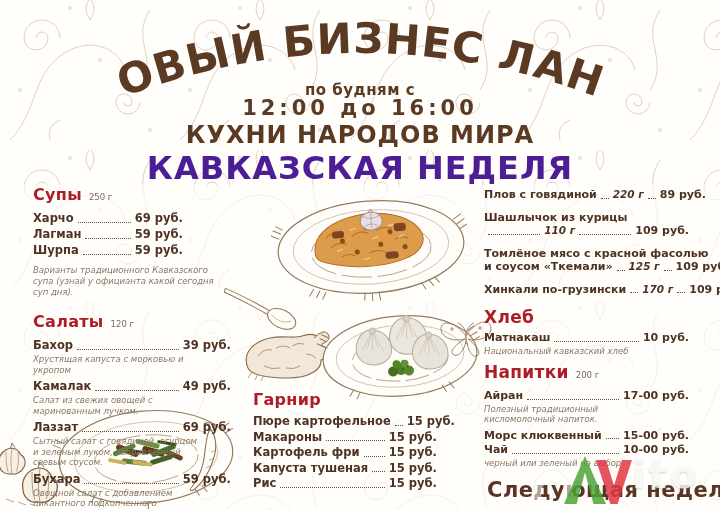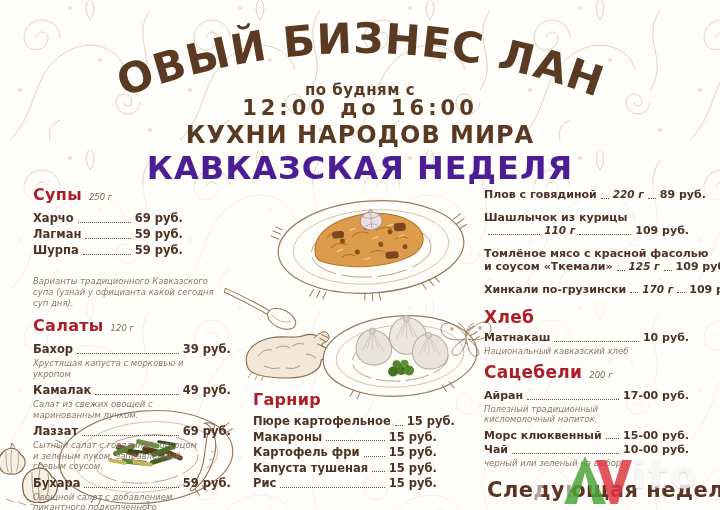--- a/index.html
+++ b/index.html
@@ -16,33 +16,33 @@
   .hdr-sub2{top:96px;font-size:21px;letter-spacing:4px}
   .hdr-tag{top:121px;font-size:24px;letter-spacing:1px}
   .hdr-week{top:149px;font-size:32px;color:#4c1d95;letter-spacing:1px}
   
   .col{position:absolute;z-index:10;color:#4e3222}
   .col-left{left:33px;top:186px;width:198px}
   .col-mid{left:253px;top:391px;width:184px}
   .col-right{left:484px;top:188px;width:205px}
   .sec-head{color:#ad1d28;font-weight:800;font-size:16px;line-height:18px;margin-bottom:5px;letter-spacing:.3px}
   .col-right .sec-head{font-size:17px}
-  .sec-w{font-size:8.5px;font-style:italic;color:#7a6a58;font-weight:400;margin-left:7px;letter-spacing:0}
+  .sec-w{font-size:8.5px;color:#7a6a58;font-weight:400;margin-left:7px;letter-spacing:0}
   .row{display:flex;align-items:center;font-weight:700;font-size:11.5px;line-height:15px;margin-bottom:1px;white-space:nowrap}
   .col-right .row{font-size:11px;line-height:13.5px}
   .col-mid .row{line-height:14.5px}
   .nm{white-space:nowrap}
   .nm-line{font-weight:700;font-size:11px;line-height:13.5px;white-space:nowrap}
   .dots{flex:1;min-width:8px;border-bottom:1.6px dotted #6f4e38;margin:0 4px;align-self:flex-end;transform:translateY(-3px)}
   .pr{white-space:nowrap}
   .wt{font-style:italic;font-size:10.5px;white-space:nowrap}
   .desc{font-style:italic;font-weight:400;color:#8a7866;font-size:8.5px;line-height:10.5px;margin:1px 0 4px;max-width:172px}
   .soups .row{width:150px}
-  .note{font-style:italic;font-weight:400;color:#8a7866;font-size:8.5px;line-height:11px;margin-top:18px;width:186px}
-  .salads-head{margin-top:8px}
+  .note{font-style:italic;font-weight:400;color:#8a7866;font-size:8.5px;line-height:11px;margin-top:7px;width:186px}
+  .salads-head{margin-top:15px}
   .hot-item{margin-bottom:9px}
   .bread-head{margin-top:12px}
   .drinks-head{margin-top:7px}
   .desc-narrow{max-width:150px}
   
   .footer-next{position:absolute;left:487px;top:478px;z-index:10;font-weight:800;font-size:21px;color:#5b3423;letter-spacing:.5px;white-space:nowrap}
   .watermark{position:absolute;left:528px;top:452px;width:192px;height:58px;z-index:30}
   .wm-ring{position:absolute;left:6px;top:22px;width:24px;height:24px;border:7px solid rgba(255,255,255,.55);border-radius:50%}
   .wm-a{position:absolute;left:36px;top:4px;width:42px;height:48px;background:#4ca33a;opacity:.85;
         clip-path:polygon(50% 0,100% 100%,70% 100%,50% 34%,30% 100%,0 100%)}
@@ -362,21 +362,21 @@
 
   <div class="sec-head bread-head">Хлеб</div>
   <div class="row">
     <span class="nm">Матнакаш</span>
     <span class="dots"></span>
     <span class="pr">10 руб.</span>
   </div>
   <div class="desc">Национальный кавказский хлеб</div>
 
   <div class="sec-head drinks-head">
-    <span>Сацебели</span><span class="sec-w">200 г</span>
+    <span>Напитки</span><span class="sec-w">200 г</span>
   </div>
   <div class="row">
     <span class="nm">Айран</span>
     <span class="dots"></span>
     <span class="pr">17-00 руб.</span>
   </div>
   <div class="desc desc-narrow">Полезный традиционный кисломолочный напиток.</div>
   <div class="row">
     <span class="nm">Морс клюквенный</span>
     <span class="dots"></span>

